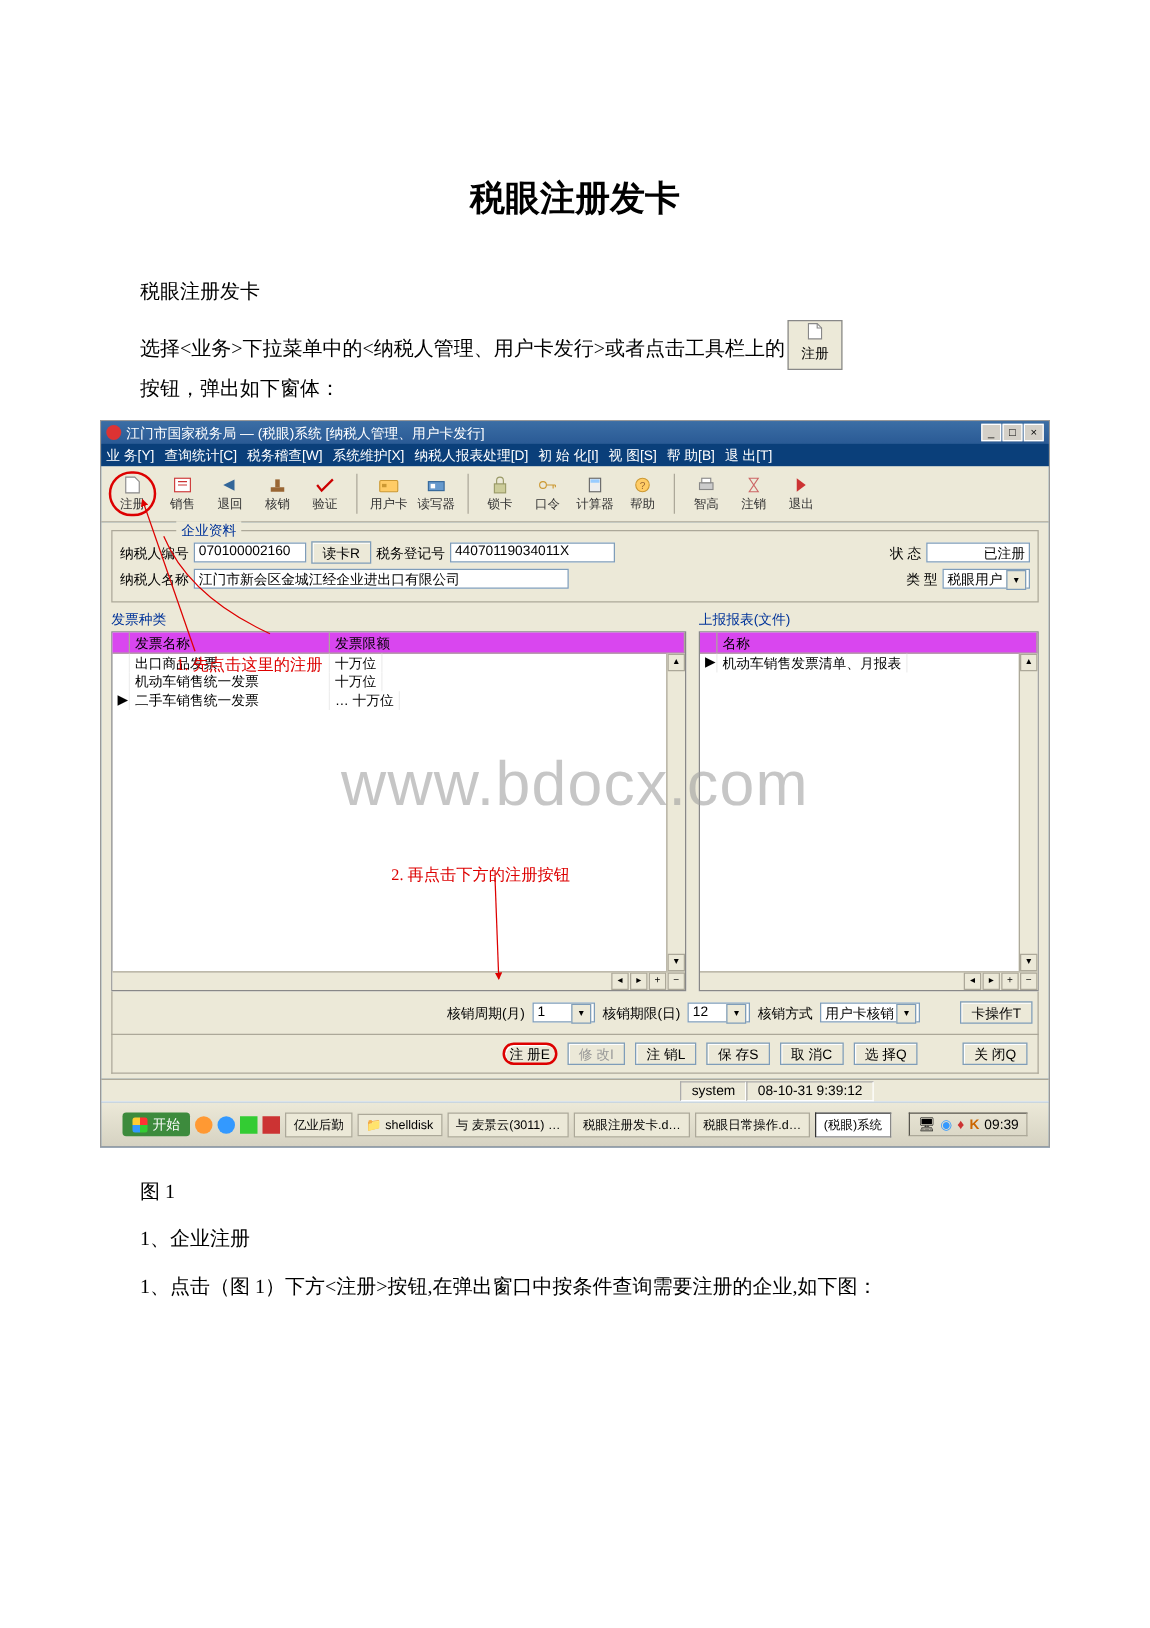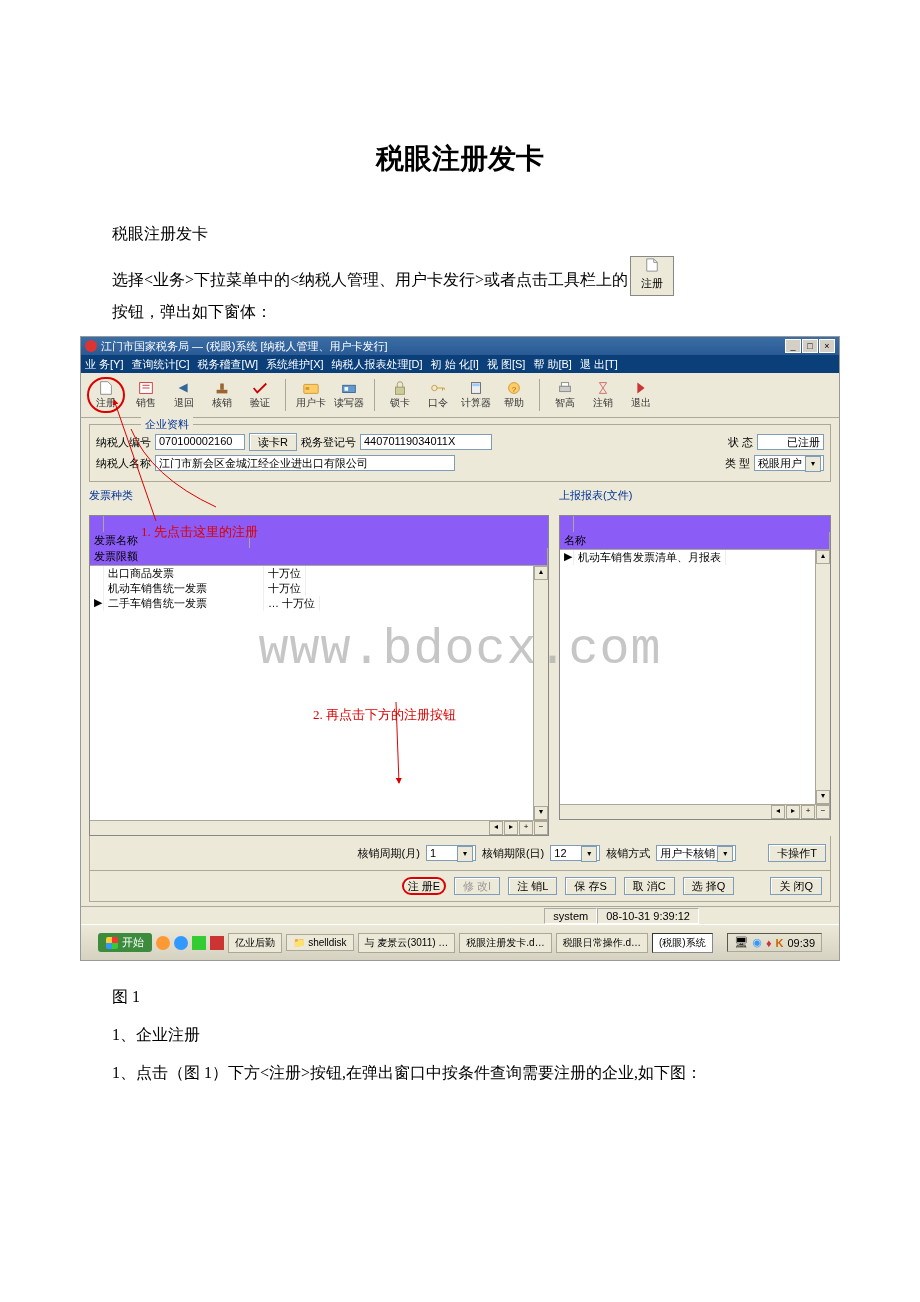--- a/index.html
+++ b/index.html
@@ -31,33 +31,33 @@
   .row { display: flex; align-items: center; gap: 4px; margin-bottom: 4px; }
   .lbl { font-size: 11px; }
   .inp { background: #fff; border: 1px solid #7f9db9; height: 16px; font-size: 11px; padding: 0 3px; }
   .btn { background: #ece9d8; border: 1px solid #7f9db9; height: 18px; font-size: 11px; padding: 0 8px; box-shadow: inset 1px 1px 0 #fff; }
   .sel { background: #fff; border: 1px solid #7f9db9; height: 16px; font-size: 11px; padding: 0 18px 0 3px; position: relative; display: inline-flex; align-items: center; }
   .sel::after { content: "▾"; position: absolute; right: 2px; top: 0; width: 14px; height: 14px; background: #ece9d8; border: 1px solid #7f9db9; font-size: 8px; text-align: center; line-height: 13px; }
 
   .lists { display: flex; gap: 10px; }
   .list-left { flex: 0 0 62%; }
   .list-right { flex: 1; }
-  .list-title { color: #003399; font-size: 11px; margin-bottom: 12px; display: inline-block; text-align: right; }
+  .list-title { color: #003399; font-size: 11px; margin-bottom: 2px; display: inline-block; text-align: right; }
   .grid { border: 1px solid #888; background: #fff; position: relative; }
-  .grid-head { display: flex; background: #8b5cf6; border-bottom: 1px solid #aca899; flex-direction: column; }
+  .grid-head { display: flex; background: #d946ef; border-bottom: 1px solid #aca899; }
   .gh { border-right: 1px solid #aca899; font-size: 11px; padding: 1px 4px; height: 16px; }
   .grid-body { height: 254px; position: relative; font-size: 11px; }
   .grow { display: flex; height: 15px; }
   .gc { border-right: 1px solid #eee; padding: 0 4px; }
   .sbar { position: absolute; right: 0; top: 0; bottom: 0; width: 15px; background: #ece9d8; border-left: 1px solid #aca899; display: flex; flex-direction: column; justify-content: space-between; }
   .sbtn { height: 14px; border: 1px solid #aca899; background: #ece9d8; font-size: 8px; text-align: center; }
   .hbar { height: 15px; background: #ece9d8; border-top: 1px solid #aca899; display: flex; justify-content: flex-end; align-items: center; gap: 1px; }
 
   .annot { position: absolute; color: #d00; font-size: 13px; font-family: "SimSun"; pointer-events: none; }
-  .wm { position: absolute; left: 50%; top: 50%; transform: translate(-50%,-50%); font-size: 50px; color: rgba(160,160,160,0.6); font-family: Liberation Mono, monospace; font-weight: 400; letter-spacing: 1px; pointer-events: none; }
+  .wm { position: absolute; left: 50%; top: 50%; transform: translate(-50%,-50%); font-size: 50px; color: rgba(160,160,160,0.6); font-family: Liberation Sans, sans-serif; font-weight: 400; letter-spacing: 1px; pointer-events: none; }
 
   .bottom-row { display: flex; align-items: center; justify-content: flex-end; gap: 6px; padding: 8px 4px; border: 1px solid #aca899; border-top: none; }
   .btn-bar { background: #ece9d8; padding: 6px 8px; display: flex; justify-content: flex-end; gap: 8px; border: 1px solid #aca899; border-top: none; }
   .status { background: #ece9d8; border-top: 1px solid #aca899; height: 18px; display: flex; align-items: center; font-size: 11px; }
   .status .cell { border: 1px inset #fff; padding: 0 8px; height: 16px; display: flex; align-items: center; }
 
   .taskbar { height: 36px; background: linear-gradient(#ece9d8,#d6d2c2); border-top: 1px solid #fff; display: flex; align-items: center; font-size: 11px; padding: 0 17px; gap: 4px; }
   .start { background: #3d8b3d; color: #fff; border-radius: 3px; padding: 2px 8px; font-size: 11px; display: flex; align-items: center; gap: 4px; }
   .tbitem { border: 1px solid #aca899; background: #ece9d8; padding: 2px 6px; font-size: 10px; max-width: 100px; overflow: hidden; white-space: nowrap; }
   .tbitem.active { background: #fff; border: 1px inset #888; }
@@ -215,21 +215,21 @@
       <div class="group">
         <span class="group-title">企业资料</span>
         <div class="row">
           <span class="lbl">纳税人编号</span>
           <span class="inp" style="width:90px">070100002160</span>
           <button class="btn">读卡R</button>
           <span class="lbl">税务登记号</span>
           <span class="inp" style="width:132px">44070119034011X</span>
           <span style="flex:1"></span>
           <span class="lbl">状 态</span>
-          <span class="inp" style="width:67px;text-align:right">已注册</span>
+          <span class="inp" style="width:83px;text-align:right">已注册</span>
         </div>
         <div class="row">
           <span class="lbl">纳税人名称</span>
           <span class="inp" style="width:300px">江门市新会区金城江经企业进出口有限公司</span>
           <span style="flex:1"></span>
           <span class="lbl">类 型</span>
           <span class="sel" style="width:70px">税眼用户</span>
         </div>
       </div>
 
@@ -346,21 +346,21 @@
       <div class="tray">
         <span>🖥</span>
         <span style="color:#39f">◉</span>
         <span style="color:#c33">♦</span>
         <b style="color:#c60">K</b>
         <span>09:39</span>
       </div>
     </div>
 
     <span class="annot" style="left:60px; top:186px;">1. 先点击这里的注册</span>
-    <span class="annot" style="left:232px; top:369px;">2. 再点击下方的注册按钮</span>
+    <span class="annot" style="left:232px; top:354px;">2. 再点击下方的注册按钮</span>
     <svg class="arrow-line" style="left:0;top:0;width:100%;height:100%;position:absolute">
       <defs>
           <marker id="ah" markerWidth="6" markerHeight="6" refX="5" refY="3" orient="auto">
             <path d="M0 0L6 3L0 6z" fill="#d00"></path>
           </marker>
         </defs>
       <path d="M75 184 L33 63" stroke="#d00" fill="none" marker-end="url(#ah)"></path>
       <path d="M315 365 L318 446" stroke="#d00" fill="none" marker-end="url(#ah)"></path>
       <path d="M50 92 Q 70 140 135 170" stroke="#d00" fill="none"></path>
     </svg>

